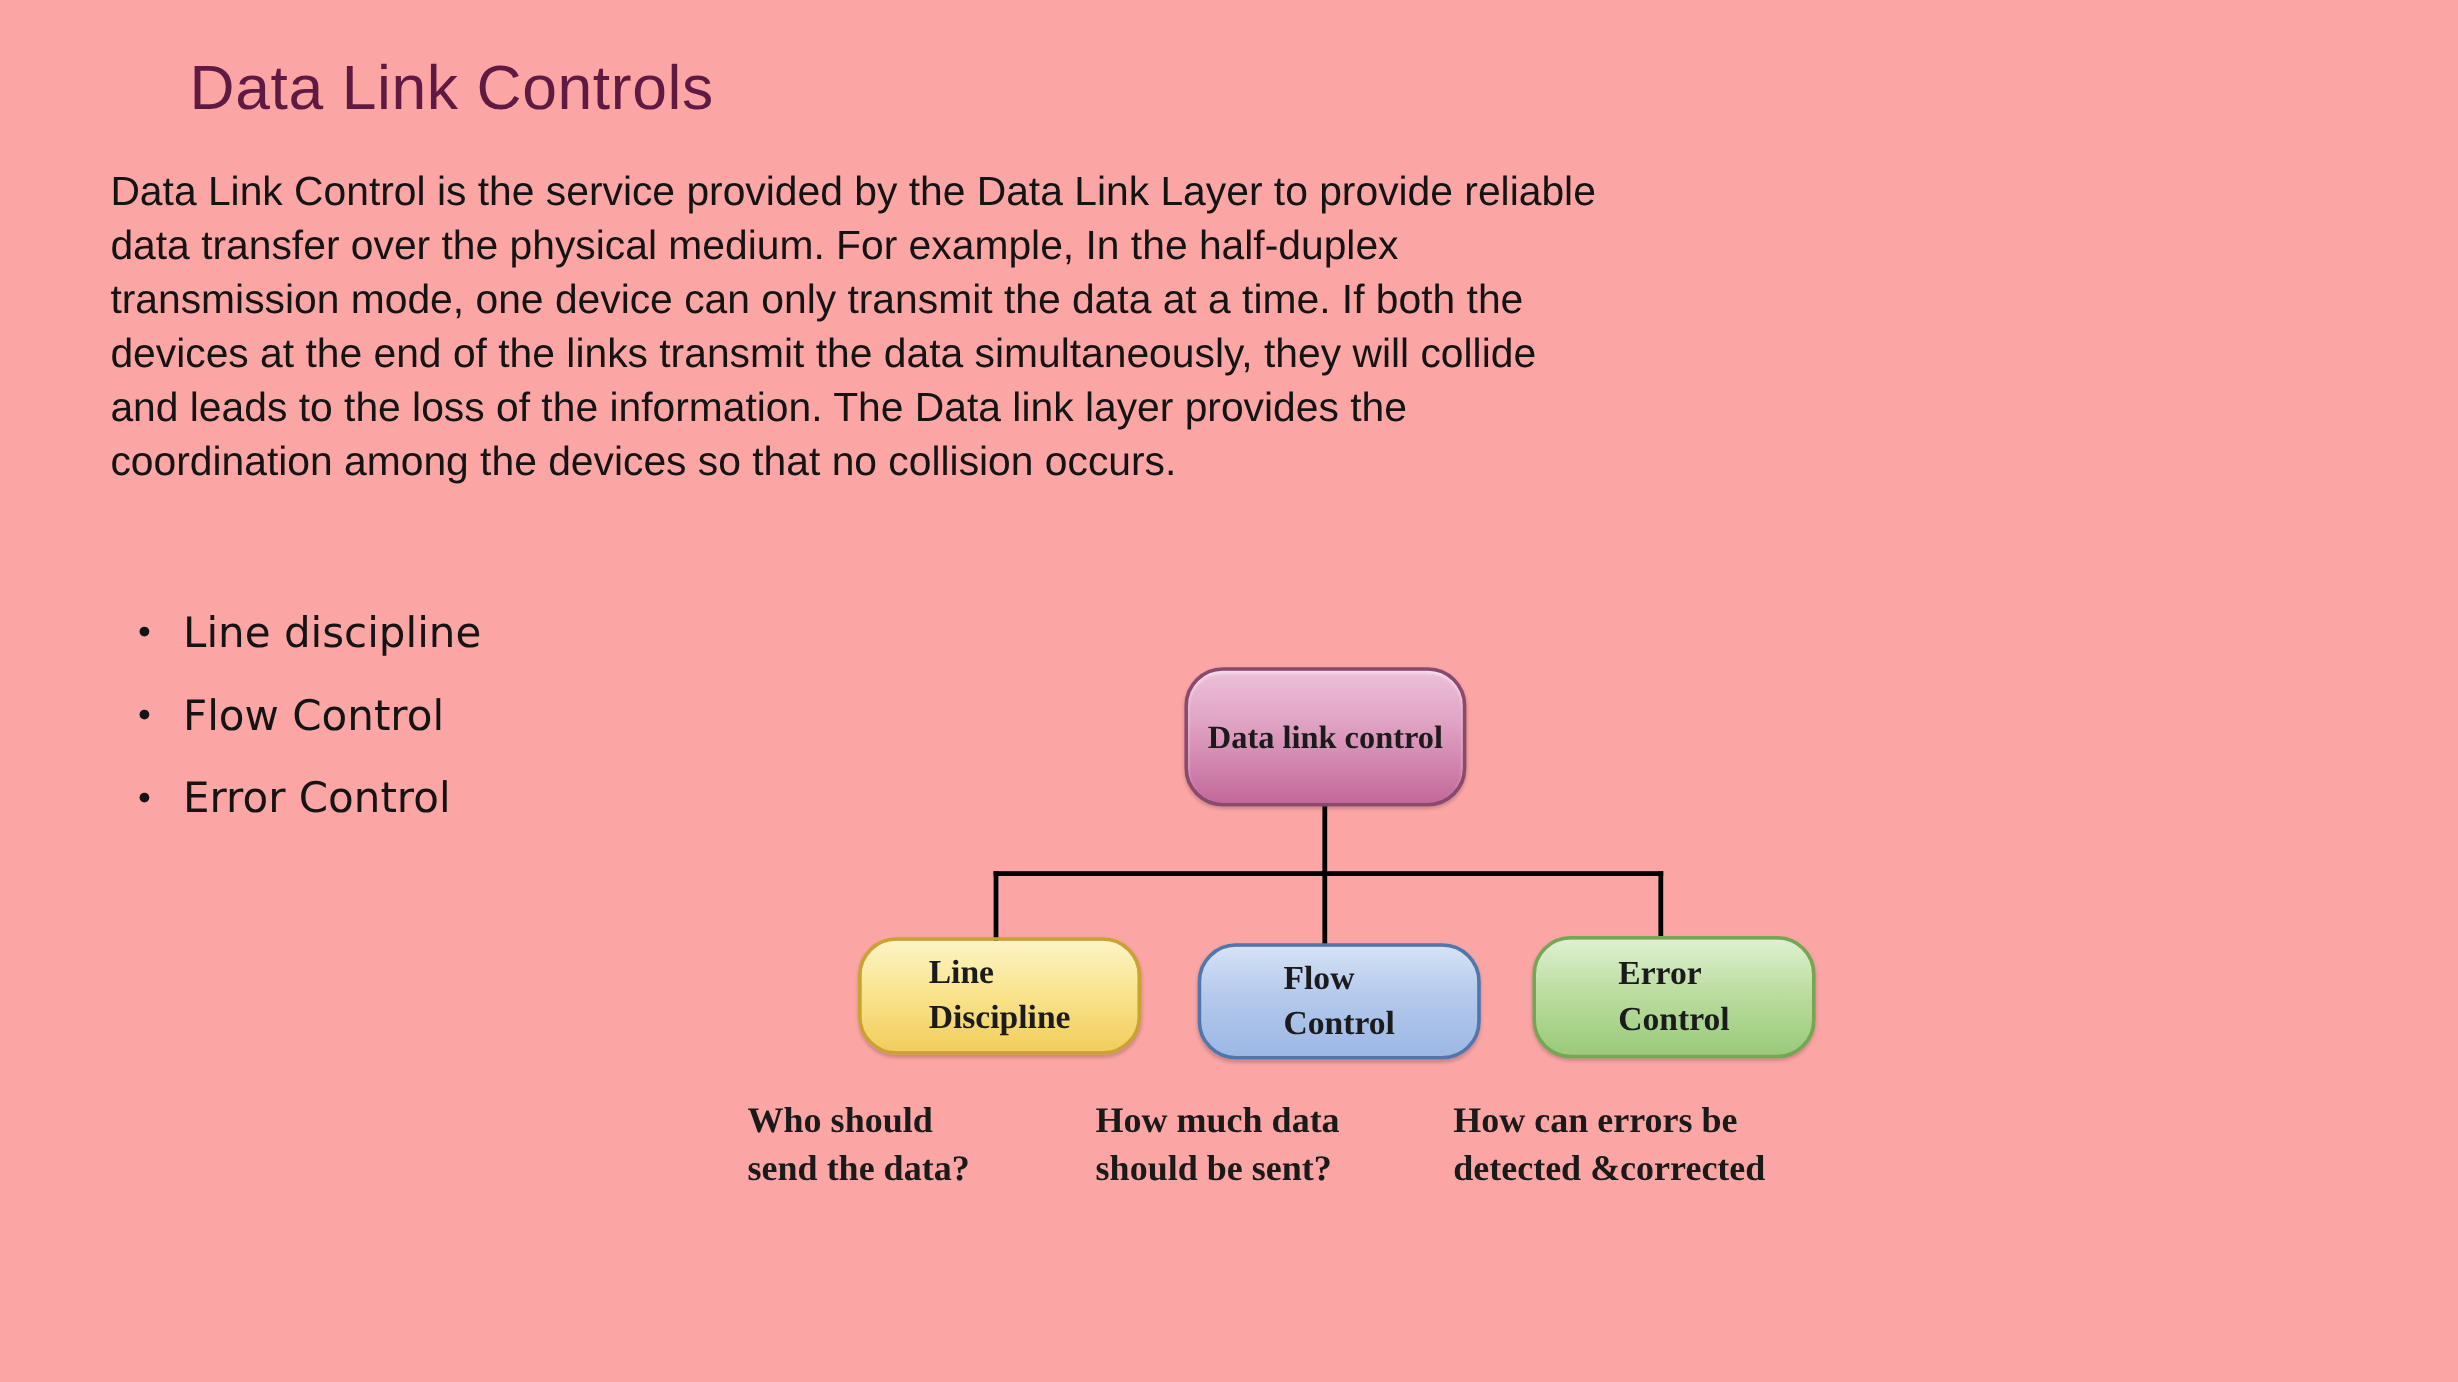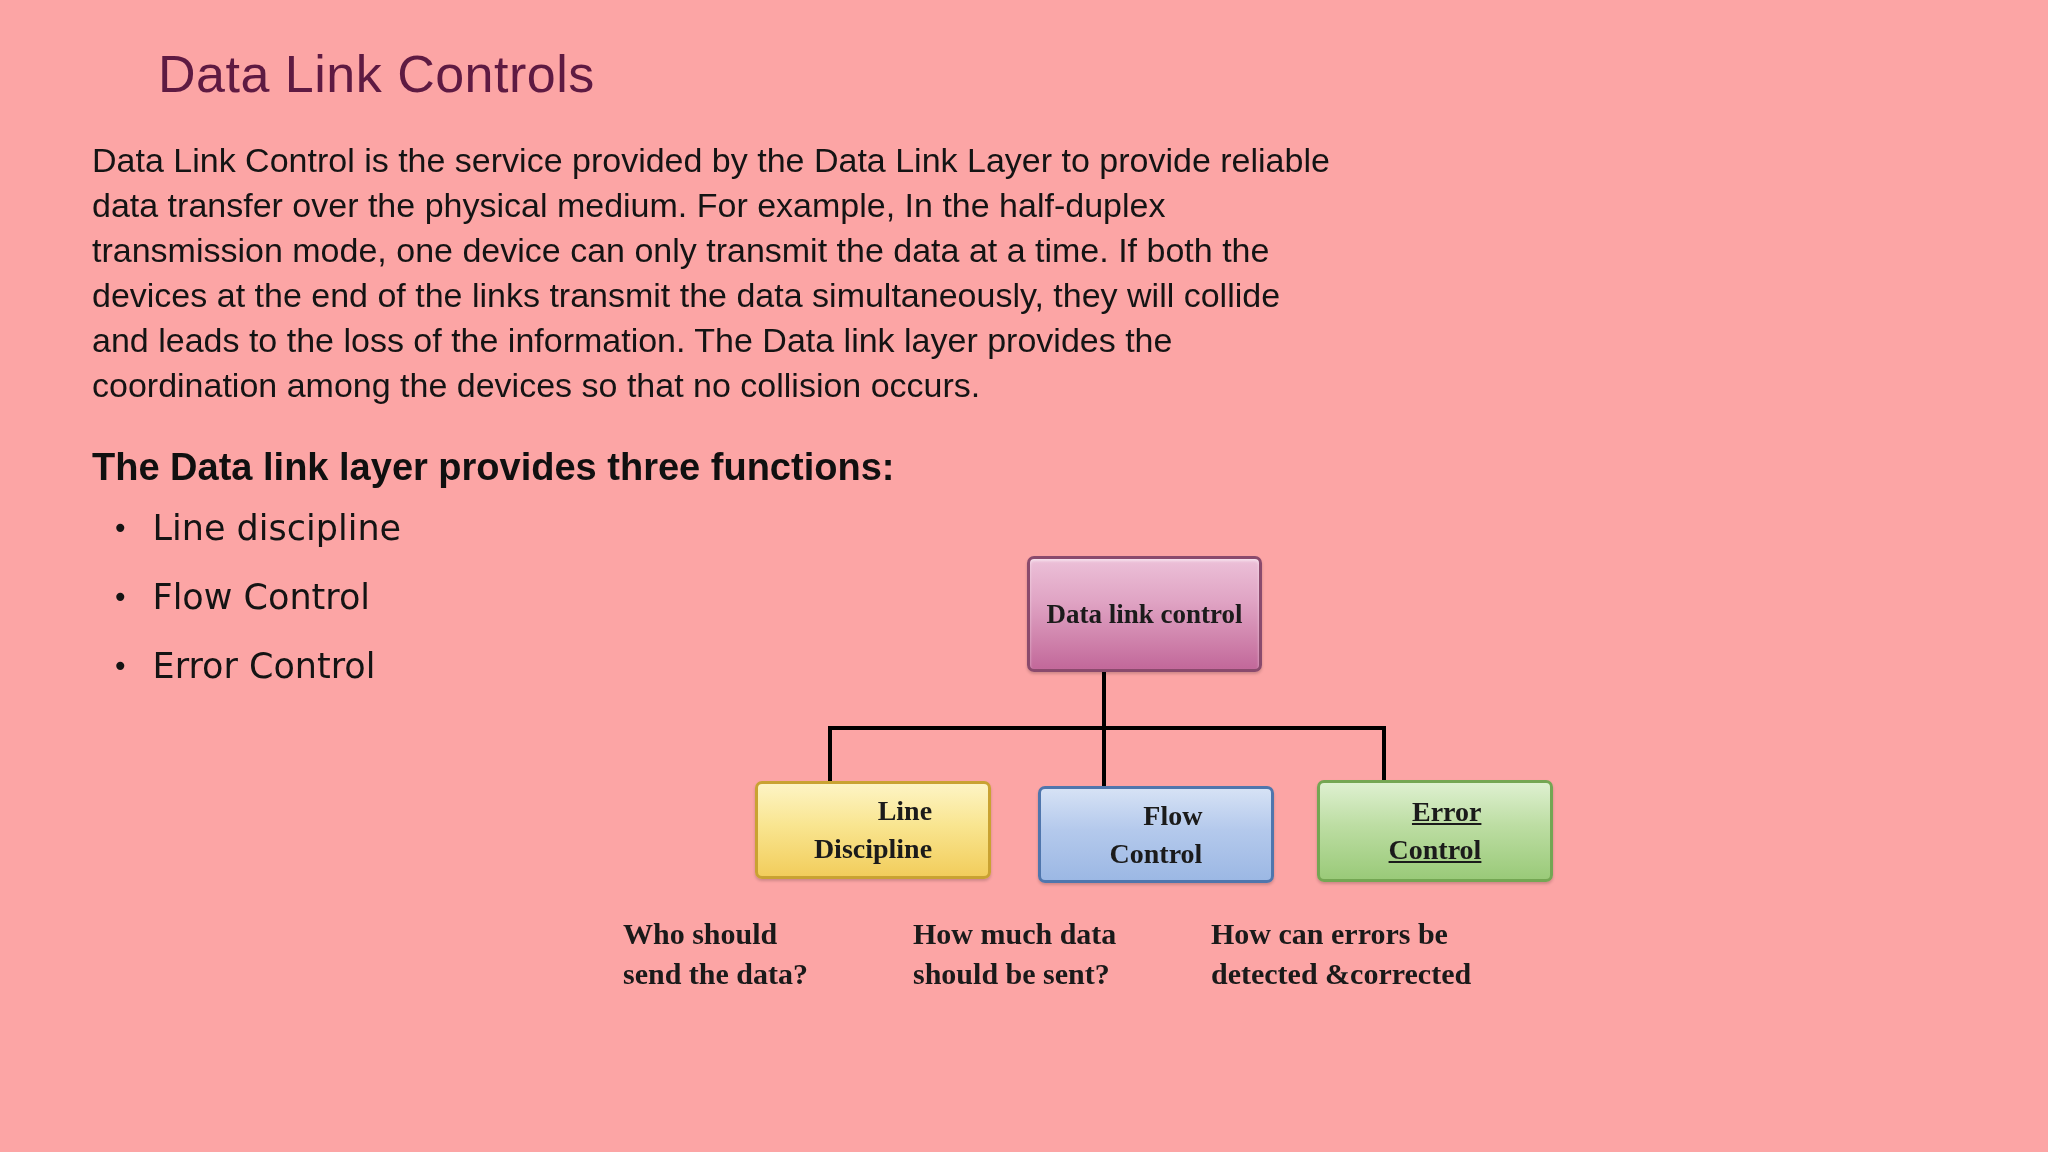--- a/index.html
+++ b/index.html
@@ -63,28 +63,27 @@
   .conn-hbar   { left: 828px;  top: 726px; width: 558px; height: 4px; }
   .conn-vleft  { left: 828px;  top: 726px; width: 4px;  height: 61px; }
   .conn-vmid   { left: 1102px; top: 726px; width: 4px;  height: 62px; }
   .conn-vright { left: 1382px; top: 726px; width: 4px;  height: 56px; }
 
   .node {
     position: absolute;
     display: flex;
     align-items: center;
     justify-content: center;
-    text-align: right;
-    border-radius: 7px;
+    text-align: left;
+    border-radius: 32px;
     font-family: "Liberation Serif", serif;
     font-weight: bold;
     color: #1b1b1b;
     white-space: pre-line;
     box-shadow: 0 2px 3px rgba(0,0,0,0.18);
-    margin-left: 40px;
   }
   .node-root {
     left: 987px; top: 556px; width: 235px; height: 116px;
     font-size: 27px;
     background: linear-gradient(180deg, #ecc0d8 0%, #e0a4c4 38%, #d186ae 70%, #c2689a 100%);
     border: 3px solid #8a4a6d;
     box-shadow: inset 0 2px 3px rgba(255,255,255,0.55), 0 2px 3px rgba(0,0,0,0.18);
   }
   .node-child { width: 236px; height: 98px; font-size: 28px; line-height: 38px; }
   .node-yellow {
@@ -94,21 +93,20 @@
   }
   .node-blue {
     left: 998px; top: 786px; height: 97px;
     background: linear-gradient(180deg, #d6e2f5 0%, #b4c9ec 45%, #9cb8e4 100%);
     border: 3px solid #4f76ad;
   }
   .node-green {
     left: 1277px; top: 780px; height: 102px;
     background: linear-gradient(180deg, #def0d0 0%, #bcdda2 45%, #9aca79 100%);
     border: 3px solid #74a653;
-    text-decoration: underline;
   }
   .caption {
     position: absolute;
     top: 914px;
     width: 400px;
     text-align: left;
     font-family: "Liberation Serif", serif;
     font-weight: bold;
     font-size: 30px;
     line-height: 40px;
@@ -126,21 +124,20 @@
 
   <h1 class="title">Data Link Controls</h1>
 
   <p class="body-text">Data Link Control is the service provided by the Data Link Layer to provide reliable
 data transfer over the physical medium. For example, In the half-duplex
 transmission mode, one device can only transmit the data at a time. If both the
 devices at the end of the links transmit the data simultaneously, they will collide
 and leads to the loss of the information. The Data link layer provides the
 coordination among the devices so that no collision occurs.</p>
 
-  <h2 class="functions-heading">The Data link layer provides three functions:</h2>
 
   <ul class="bullet-list">
     <li>
       <span class="bullet-marker">•</span>
       <span>Line discipline</span>
     </li>
     <li>
       <span class="bullet-marker">•</span>
       <span>Flow Control</span>
     </li>

